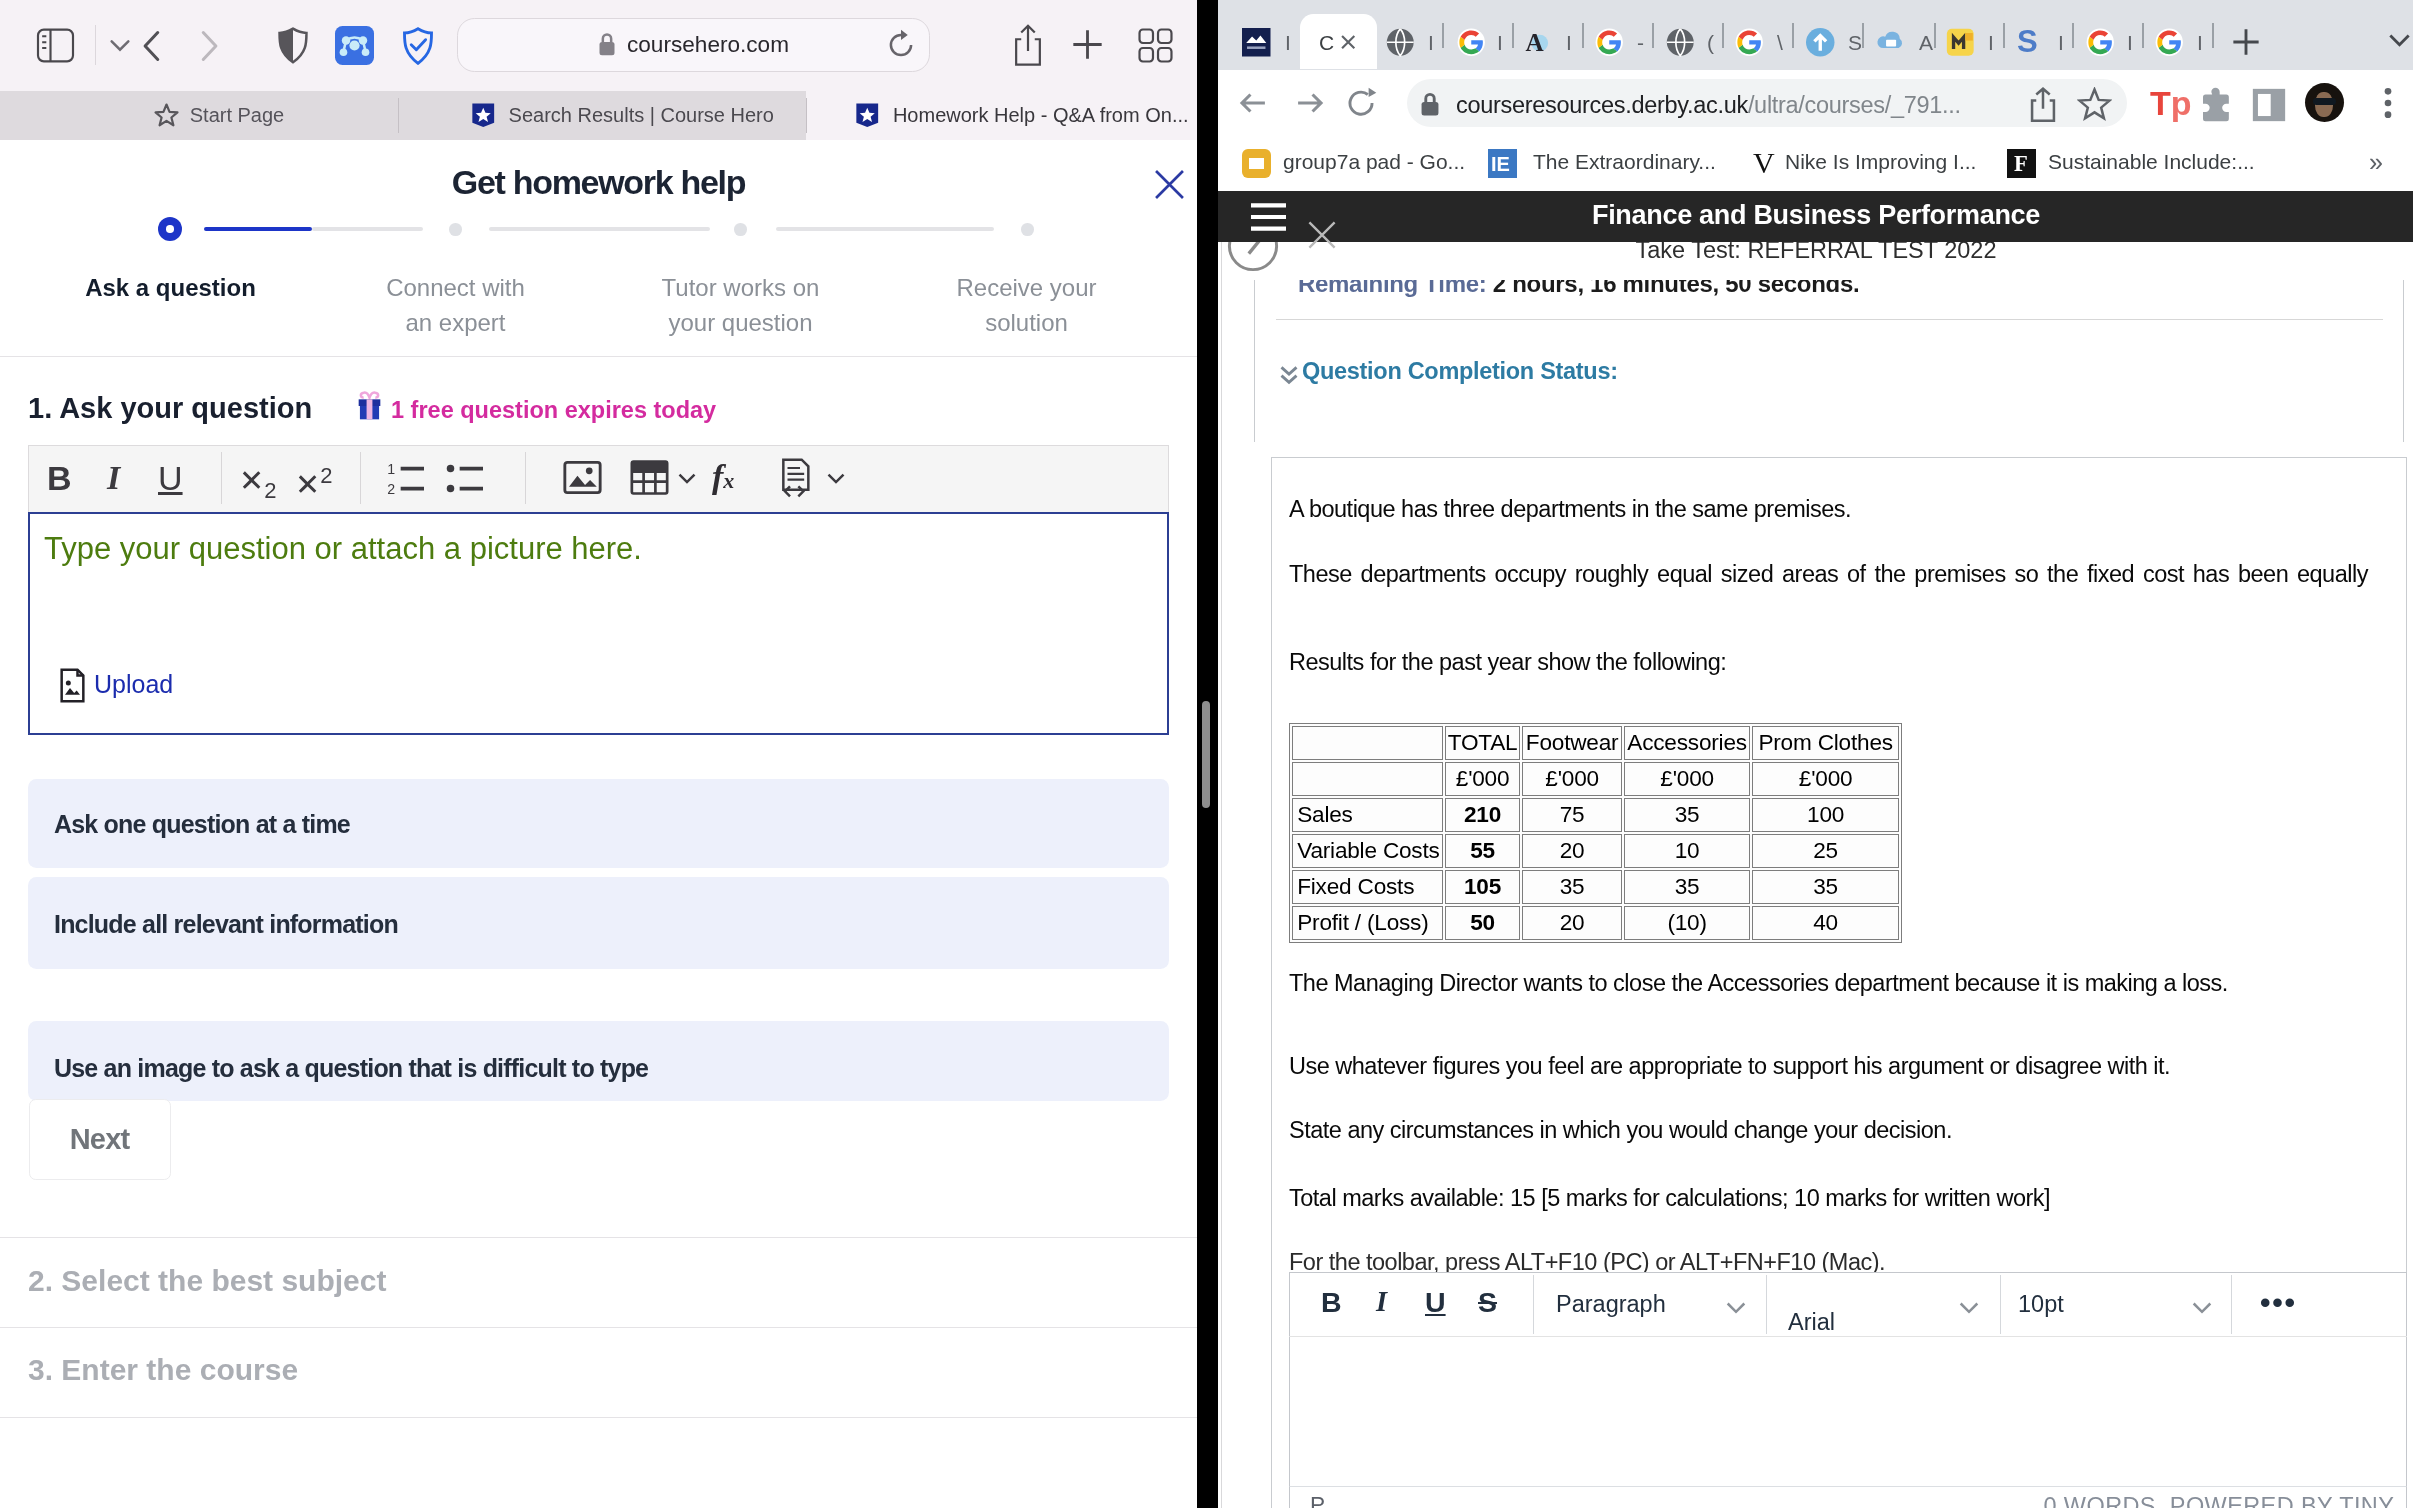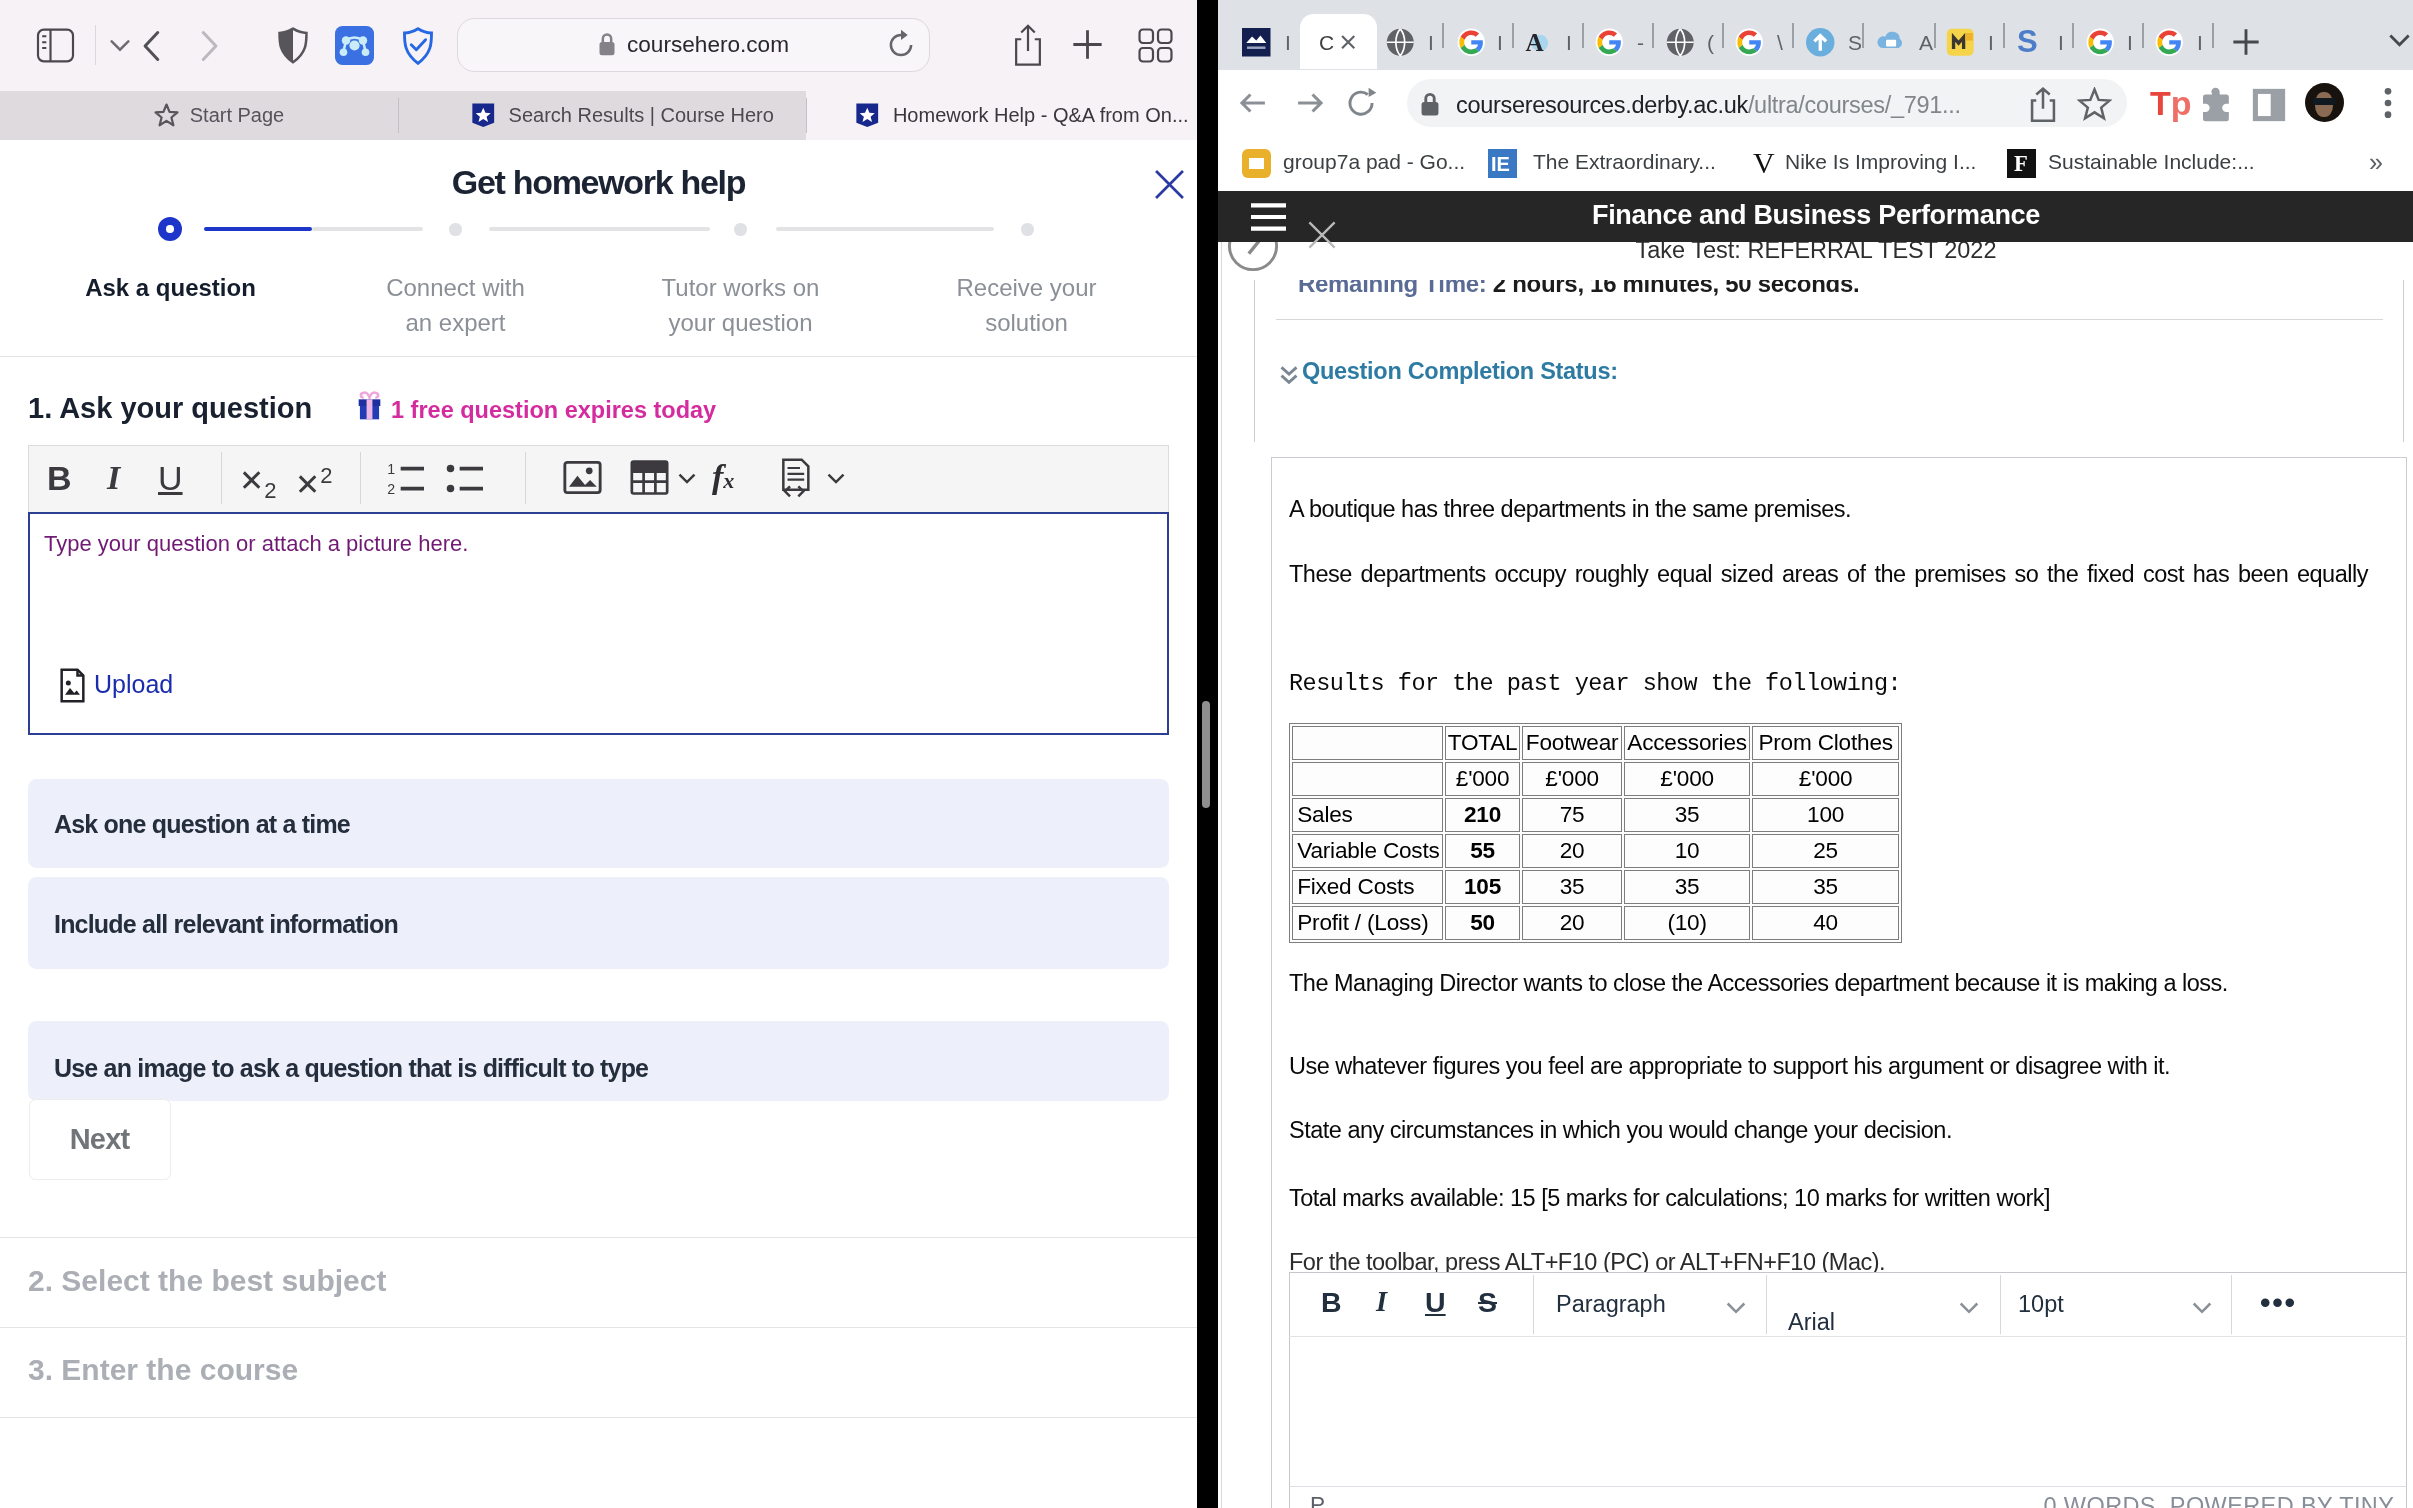--- a/index.html
+++ b/index.html
@@ -217,21 +217,21 @@
     <svg class="abs" style="left:775px;top:458px;" width="40" height="40" viewBox="0 0 48 48">
       <path d="M10 2 H32 L40 10 V38 H10 Z" fill="none" stroke="#3c3a3f" stroke-width="3"></path>
       <path d="M15 12 H30 M15 19 H35 M15 26 H35" stroke="#3c3a3f" stroke-width="2.6"></path>
       <path d="M18 34 L12 40 L18 46 M28 34 L34 40 L28 46" stroke="#3c3a3f" stroke-width="3" fill="none"></path>
     </svg>
     <svg class="abs" style="left:826px;top:472px;" width="20" height="13.4" viewBox="0 0 24 16">
         <path d="M3 3 L12 12 L21 3" stroke="#3c3a3f" stroke-width="3" fill="none"></path>
       </svg>
 
     <div class="abs" style="left:28px;top:512px;width:1141px;height:223px;border:2.1px solid #2c3f93;background:#fff;"></div>
-    <div class="abs" style="left:44px;top:531px;font-size:22px;color:#701a75;">Type your question or attach a picture here.</div>
+    <div class="abs" style="left:44px;top:531px;font-size:31px;color:#4d7c0f;">Type your question or attach a picture here.</div>
     <svg class="abs" style="left:59px;top:668px;" width="27" height="35" viewBox="0 0 32 42">
       <path d="M3 2 H22 L29 9 V40 H3 Z" fill="none" stroke="#232127" stroke-width="3"></path>
       <path d="M22 2 V9 H29" fill="none" stroke="#232127" stroke-width="3"></path>
       <circle cx="11" cy="18" r="3" fill="#232127"></circle>
       <path d="M7 32 L13 24 L18 30 L21 27 L25 32 Z" fill="#232127"></path>
     </svg>
     <div class="abs" style="left:94px;top:670px;font-size:25px;color:#1b2cae;">Upload</div>
 
     <div class="lavbox" style="top:779px;height:89px;">
         <div style="top:31px;">Ask one question at a time</div>
@@ -457,21 +457,21 @@
           <span>premises</span>
           <span>so</span>
           <span>the</span>
           <span>fixed</span>
           <span>cost</span>
           <span>has</span>
           <span>been</span>
           <span>equally</span>
         </div>
     </div>
-    <div class="para" style="top:666px;font-family:Liberation Mono, monospace;">Results for the past year show the following:</div>
+    <div class="para" style="top:644px;">Results for the past year show the following:</div>
 
     <div id="btable" class="abs" style="left:71px;top:723px;">
       <table>
         <tbody>
             <tr>
               <td class="l" style="width:151px;">&nbsp;</td>
               <td style="width:72px;">TOTAL</td>
               <td style="width:100px;">Footwear</td>
               <td style="width:126px;">Accessories</td>
               <td style="width:147px;">Prom Clothes</td>

